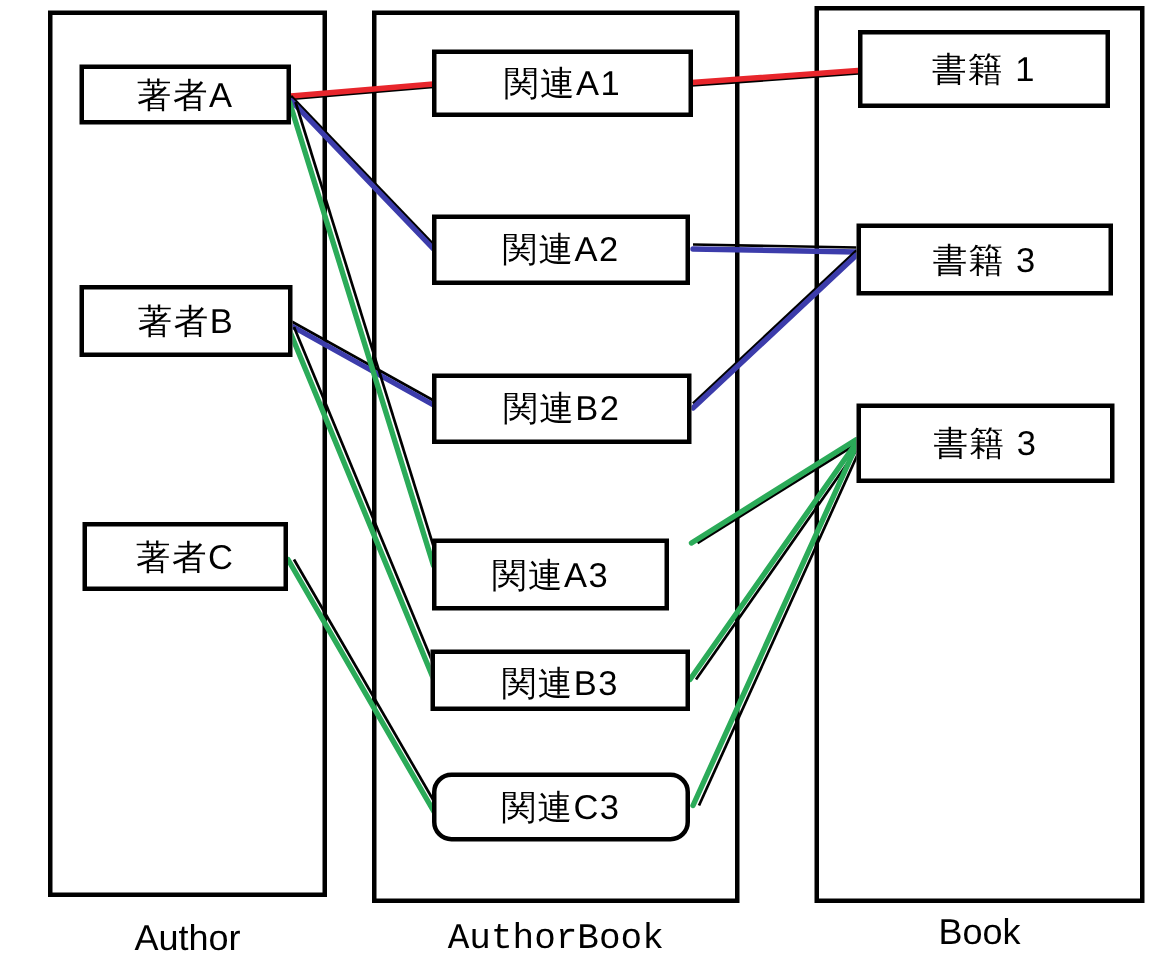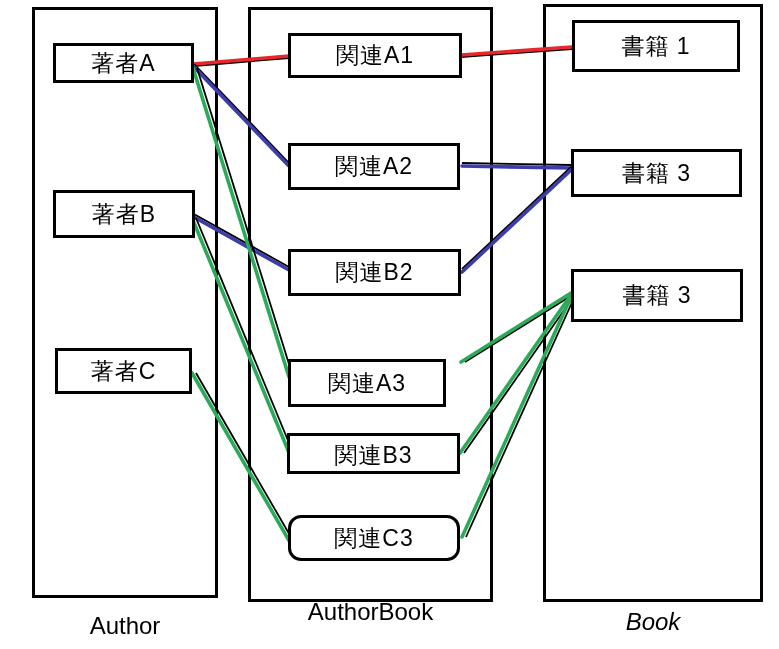--- a/index.html
+++ b/index.html
@@ -42,22 +42,22 @@
   #node-book1{left:572px;top:20px;width:168px;height:52px;}
   #node-book2{left:571px;top:149px;width:171px;height:48px;}
   #node-book3{left:571px;top:269px;width:172px;height:53px;}
 
   .column-label{
     position:absolute;
     text-align:center;
     font-size:24px;color:#000;
   }
   #label-author{left:32px;top:612px;width:186px;}
-  #label-authorbook{left:248px;top:598px;width:245px;}
-  #label-book{left:543px;top:608px;width:220px;font-style:italic;}
+  #label-authorbook{left:248px;top:613px;width:245px;font-family:Liberation Mono, monospace;}
+  #label-book{left:543px;top:608px;width:220px;}
 
   svg.edges{position:absolute;left:0;top:0;width:779px;height:649px;pointer-events:none;}
   svg.edges line.sketch{stroke:#000;stroke-width:1.8;}
   svg.edges line.ink{stroke-width:3.6;stroke-linecap:round;}
 </style>
 </head>
 <body>
 
 <div class="diagram">
 

